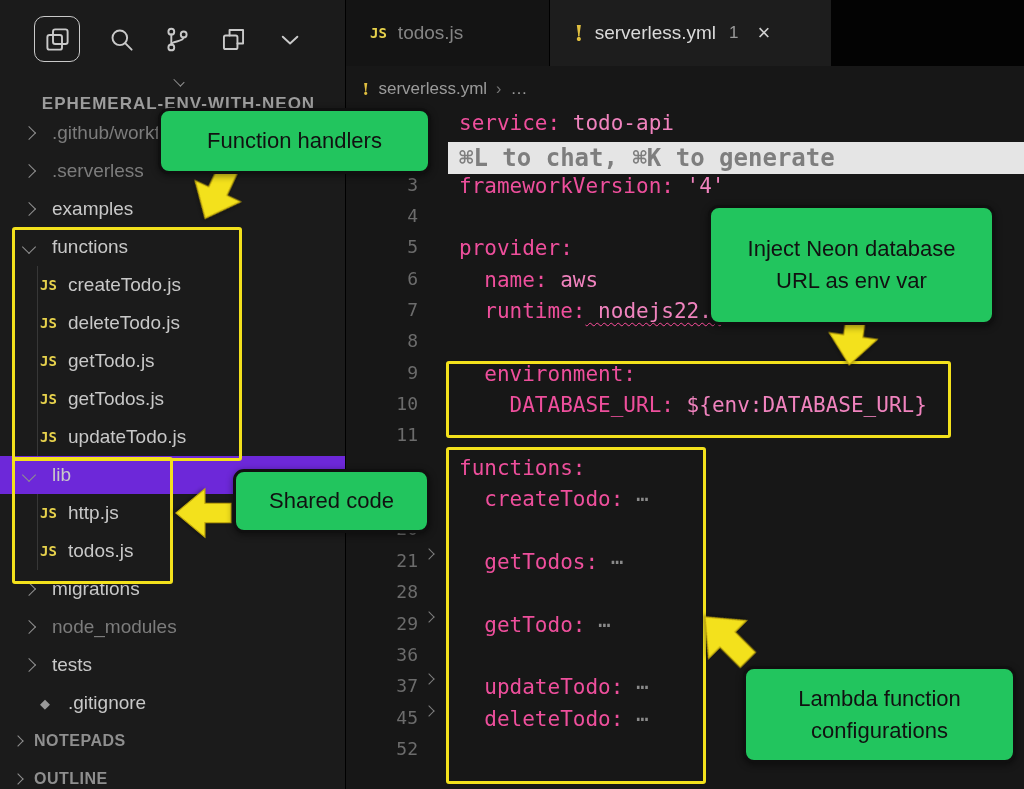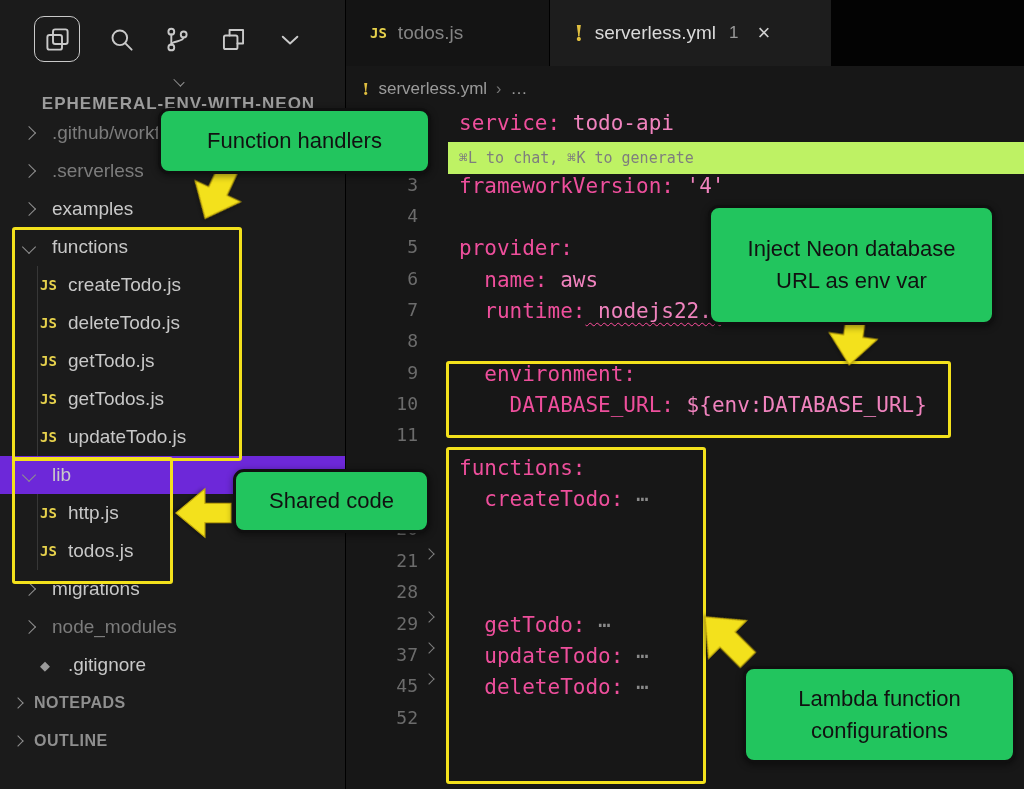--- a/index.html
+++ b/index.html
@@ -50,22 +50,22 @@
   .lnum{width:72px;flex:none;text-align:right;color:#6c6c6c;font-size:18px;}
   .lchev{width:22px;flex:none;display:flex;justify-content:center;}
   .lchev .chev{border-color:#7d7d7d;}
   .lcontent{padding-left:19px;white-space:pre;}
   .tk-key{color:var(--key);}
   .tk-val{color:var(--val);}
   .tk-plain{color:#cccccc;}
   .tk-fold{color:#8a8a8a;}
   .tk-warn{color:var(--val);text-decoration-line:underline;text-decoration-style:wavy;
         text-decoration-color:#ff4d9d;text-decoration-thickness:1.3px;text-underline-offset:4px;}
-  .hint-strip{flex:1;align-self:stretch;margin-left:8px;background:#bef264;display:flex;align-items:center;
-        padding-left:11px;color:#7e7e7e;font-size:15px;font-family:"DejaVu Sans Mono","DejaVu Sans",monospace;}
+  .hint-strip{flex:1;align-self:stretch;margin-left:8px;background:#e5e5e5;display:flex;align-items:center;
+        padding-left:11px;color:#7e7e7e;font-size:24px;font-family:"DejaVu Sans Mono","DejaVu Sans",monospace;font-weight:bold;}
   
   .hl-box{position:absolute;border:3px solid var(--yellow);border-radius:3px;z-index:5;pointer-events:none;}
   .hb-functions-folder{left:12px;top:227px;width:224px;height:228px;}
   .hb-lib-folder{left:12px;top:457px;width:155px;height:121px;}
   .hb-environment{left:446px;top:361px;width:499px;height:71px;}
   .hb-functions-yaml{left:446px;top:447px;width:254px;height:331px;}
   .callout{position:absolute;z-index:8;background:#22c55e;border:3px solid #101010;border-radius:11px;
         display:flex;flex-direction:column;align-items:center;justify-content:center;
         color:#111;font-size:22px;font-weight:500;line-height:1.45;text-align:center;
         box-shadow:0 2px 7px rgba(0,0,0,.45);}
@@ -206,20 +206,26 @@
             <span class="chev right"></span>
           </span>
           <span>migrations</span>
         </div>
         <div class="trow dim">
           <span class="slot">
             <span class="chev right"></span>
           </span>
           <span>node_modules</span>
         </div>
+        <div class="trow">
+          <span class="slot">
+            <span class="chev right"></span>
+          </span>
+          <span>tests</span>
+        </div>
         <div class="trow file">
           <span class="slot">
             <span class="diamond">◆</span>
           </span>
           <span>.gitignore</span>
         </div>
       </div>
 
     <div class="section-row">
       <span class="chev right small"></span>
@@ -321,32 +327,38 @@
         <div class="cline">
           <span class="lnum">20</span>
           <span class="lchev"></span>
           <span class="lcontent"></span>
         </div>
         <div class="cline">
           <span class="lnum">21</span>
           <span class="lchev">
             <span class="chev right small"></span>
           </span>
+          <span class="lcontent"><span class="tk-plain">  </span><span class="tk-key">getTodos:</span><span class="tk-fold"> ⋯</span></span>
         </div>
         <div class="cline">
           <span class="lnum">28</span>
           <span class="lchev"></span>
           <span class="lcontent"></span>
         </div>
         <div class="cline">
           <span class="lnum">29</span>
           <span class="lchev">
             <span class="chev right small"></span>
           </span>
           <span class="lcontent"><span class="tk-plain">  </span><span class="tk-key">getTodo:</span><span class="tk-fold"> ⋯</span></span>
+        </div>
+        <div class="cline">
+          <span class="lnum">36</span>
+          <span class="lchev"></span>
+          <span class="lcontent"></span>
         </div>
         <div class="cline">
           <span class="lnum">37</span>
           <span class="lchev">
             <span class="chev right small"></span>
           </span>
           <span class="lcontent"><span class="tk-plain">  </span><span class="tk-key">updateTodo:</span><span class="tk-fold"> ⋯</span></span>
         </div>
         <div class="cline">
           <span class="lnum">45</span>

